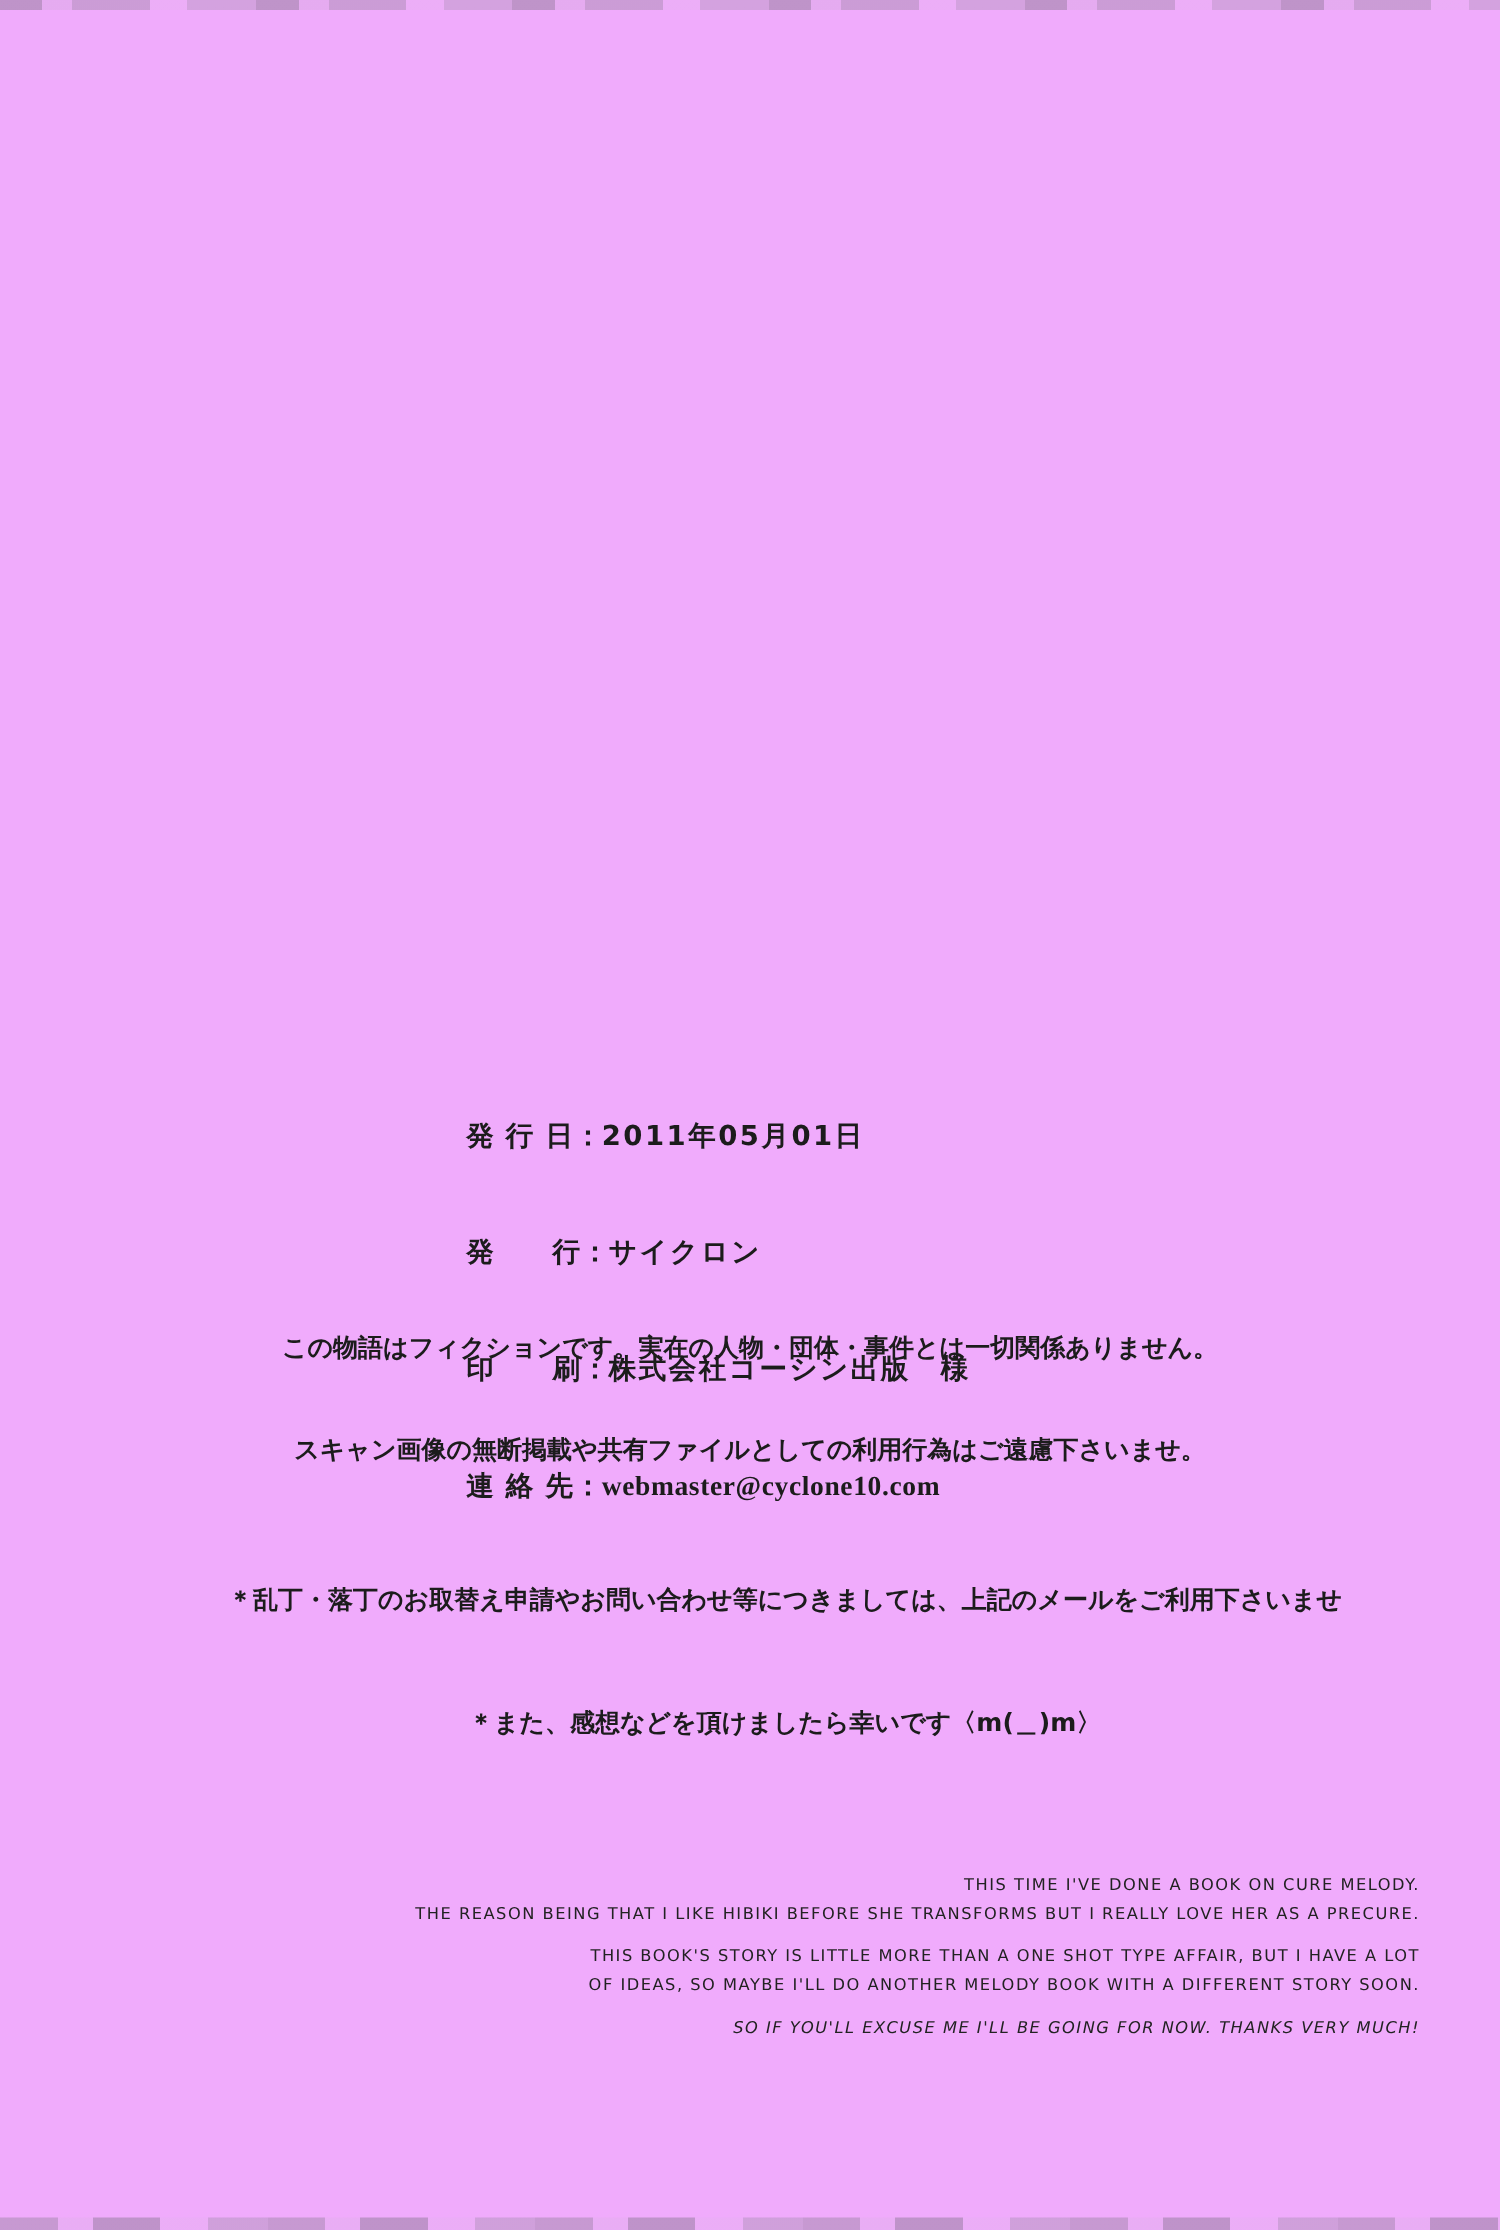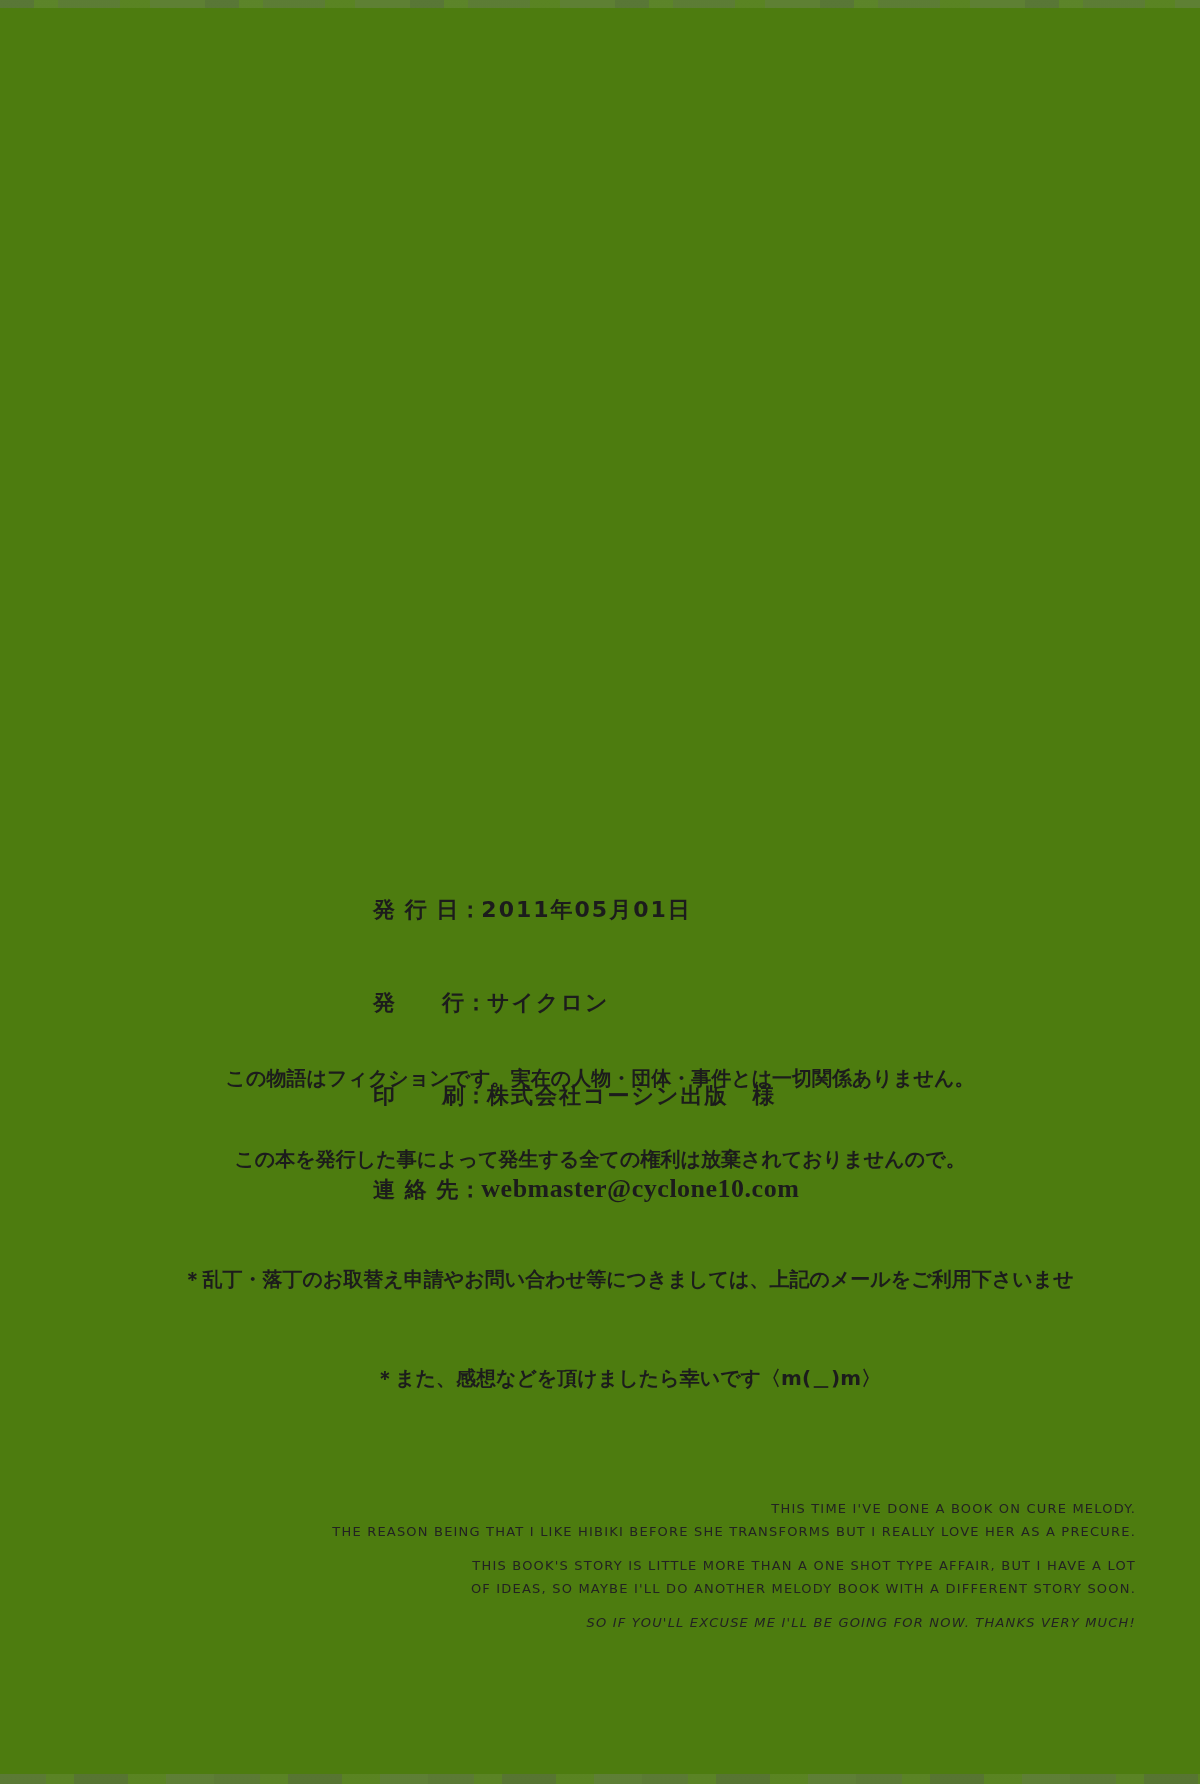--- a/index.html
+++ b/index.html
@@ -1,21 +1,21 @@
 <!DOCTYPE html>
 <html><head>
 <meta charset="utf-8">
 <style>
   html, body { margin: 0; padding: 0; background: #e8e8e8; }
   .page {
     position: relative;
     width: 1200px;
     height: 1784px;
     margin: 0 auto;
-    background: #4d7c0f;
+    background: #f0abfc;
     overflow: hidden;
     font-family: "DejaVu Sans", "Liberation Sans", sans-serif;
     color: #1c1c1c;
   }
 
   
   .scan-band {
     position: absolute;
     left: 0;
     width: 100%;
@@ -55,21 +55,21 @@
   .colophon .row { display: flex; align-items: baseline; }
   .colophon .label {
     display: inline-block;
     letter-spacing: 1px;
   }
   .colophon .colon { display: inline-block; }
   .colophon .value { letter-spacing: 2px; }
   .colophon .value.email {
     font-family: "Liberation Serif", "DejaVu Serif", serif;
     font-weight: bold;
-    font-size: 26px;
+    font-size: 22px;
     letter-spacing: 0.5px;
     text-align: right;
   }
 
   
   .jp-block {
     position: absolute;
     left: 0;
     width: 1200px;
     text-align: center;
@@ -118,21 +118,21 @@
     <div class="row">
       <span class="label">連 絡 先</span><span class="colon">：</span><span class="value email">webmaster@cyclone10.com</span>
     </div>
   </div>
 
   <div class="jp-block disclaimer">
     <div>この物語はフィクションです。実在の人物・団体・事件とは一切関係ありません。</div>
   </div>
 
   <div class="jp-block rights">
-    <div>この本を発行した事によって発生する全ての権利は放棄されておりませんので。</div>
+    <div>スキャン画像の無断掲載や共有ファイルとしての利用行為はご遠慮下さいませ。</div>
   </div>
 
   <div class="jp-block contact-note">
     <div>＊乱丁・落丁のお取替え申請やお問い合わせ等につきましては、上記のメールをご利用下さいませ</div>
     <div>＊また、感想などを頂けましたら幸いです〈m(＿)m〉</div>
   </div>
 
   <div class="afterword">
     <div class="para">
       <div>THIS TIME I'VE DONE A BOOK ON CURE MELODY.</div>

